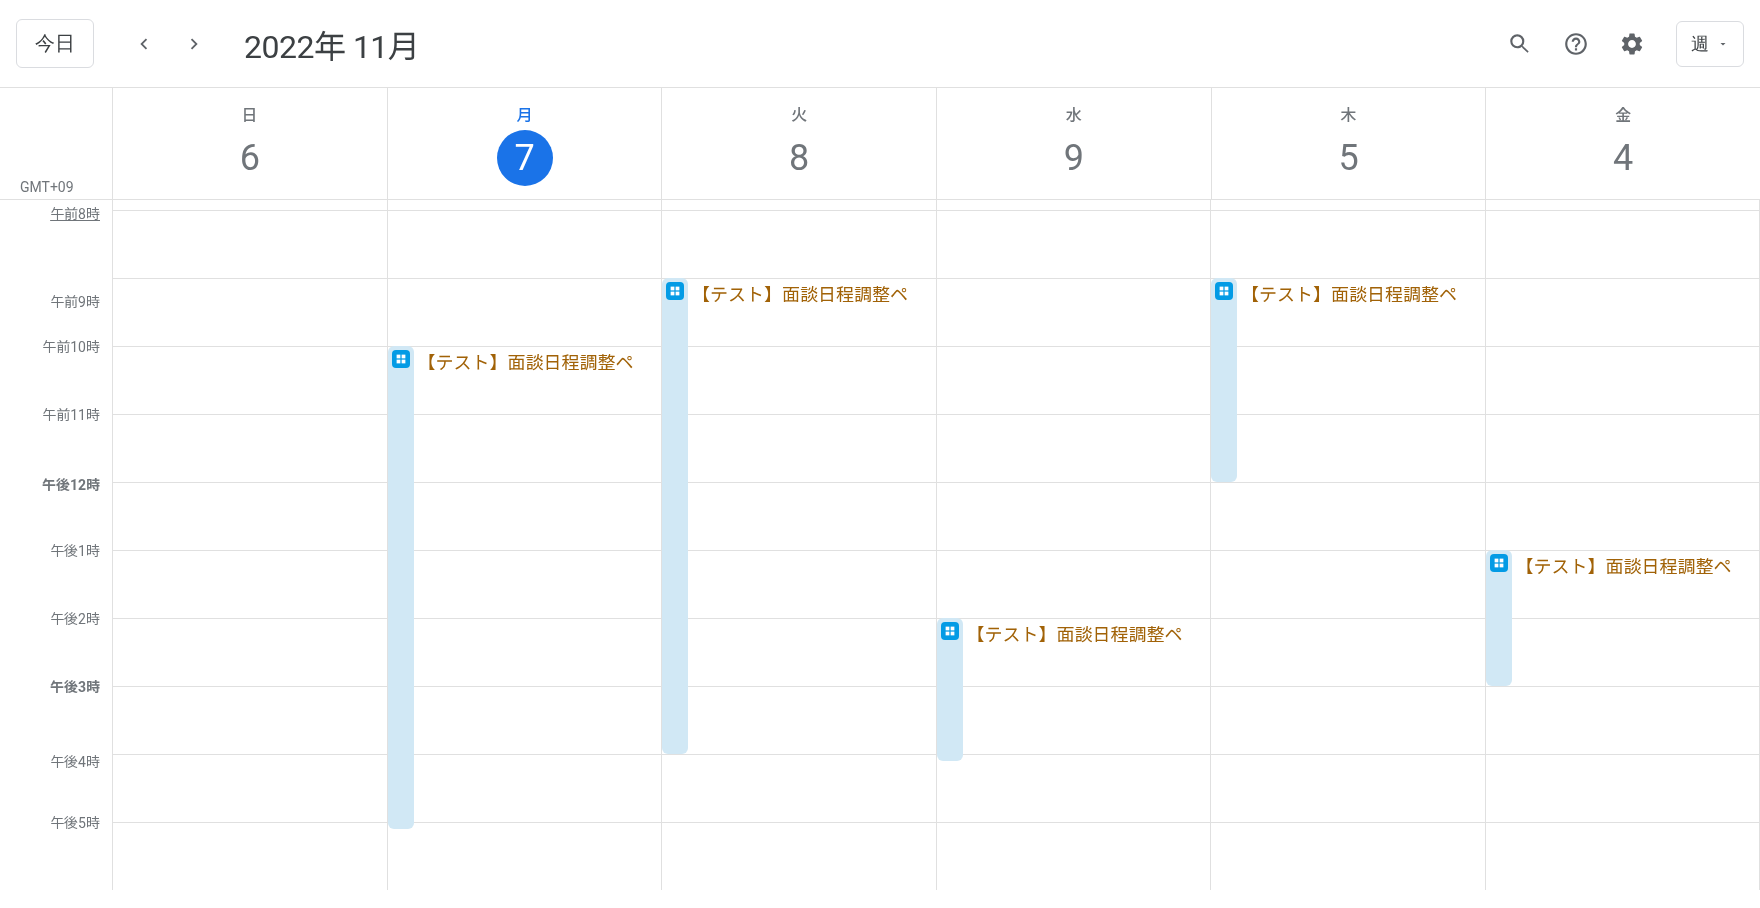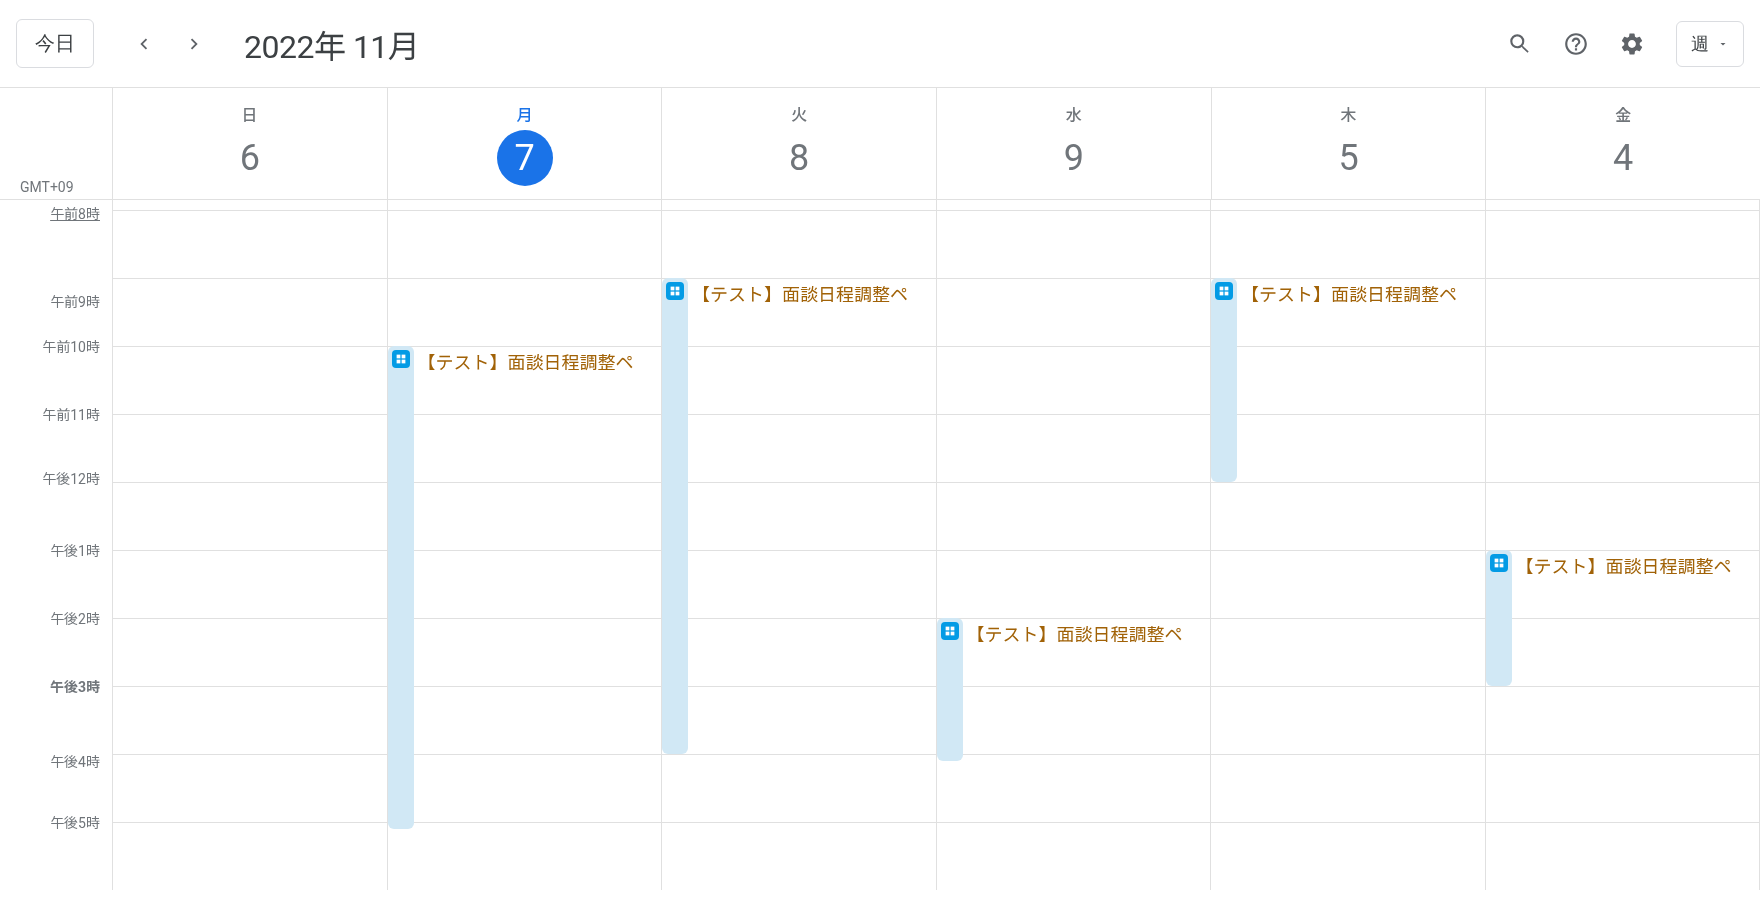--- a/index.html
+++ b/index.html
@@ -281,21 +281,21 @@
         <div class="dnum">4</div>
       </div>
     </div>
   <div class="grid-scroll">
     <div class="grid-inner" style="height: 690.2px;">
       <div class="time-col" style="height: 690.2px;">
           <div class="time-label" style="top: 13px; text-decoration: underline;">午前8時</div>
           <div class="time-label" style="top: 78.2px; margin-top: 23px;">午前9時</div>
           <div class="time-label" style="top: 146.2px;">午前10時</div>
           <div class="time-label" style="top: 214.2px;">午前11時</div>
-          <div class="time-label" style="top: 278px;">午後12時</div>
+          <div class="time-label" style="top: 284px; font-weight: bold;">午後12時</div>
           <div class="time-label" style="top: 350.2px;">午後1時</div>
           <div class="time-label" style="top: 418.2px;">午後2時</div>
           <div class="time-label" style="top: 486.2px; font-weight: bold;">午後3時</div>
           <div class="time-label" style="top: 561px;">午後4時</div>
           <div class="time-label" style="top: 622.2px;">午後5時</div>
         </div>
       <div class="days-grid">
           <div class="day-col" style="height: 690.2px;"></div>
           <div class="day-col" style="height: 690.2px;">
             <div class="event" style="top: 146.2px; height: 482.8px;">

